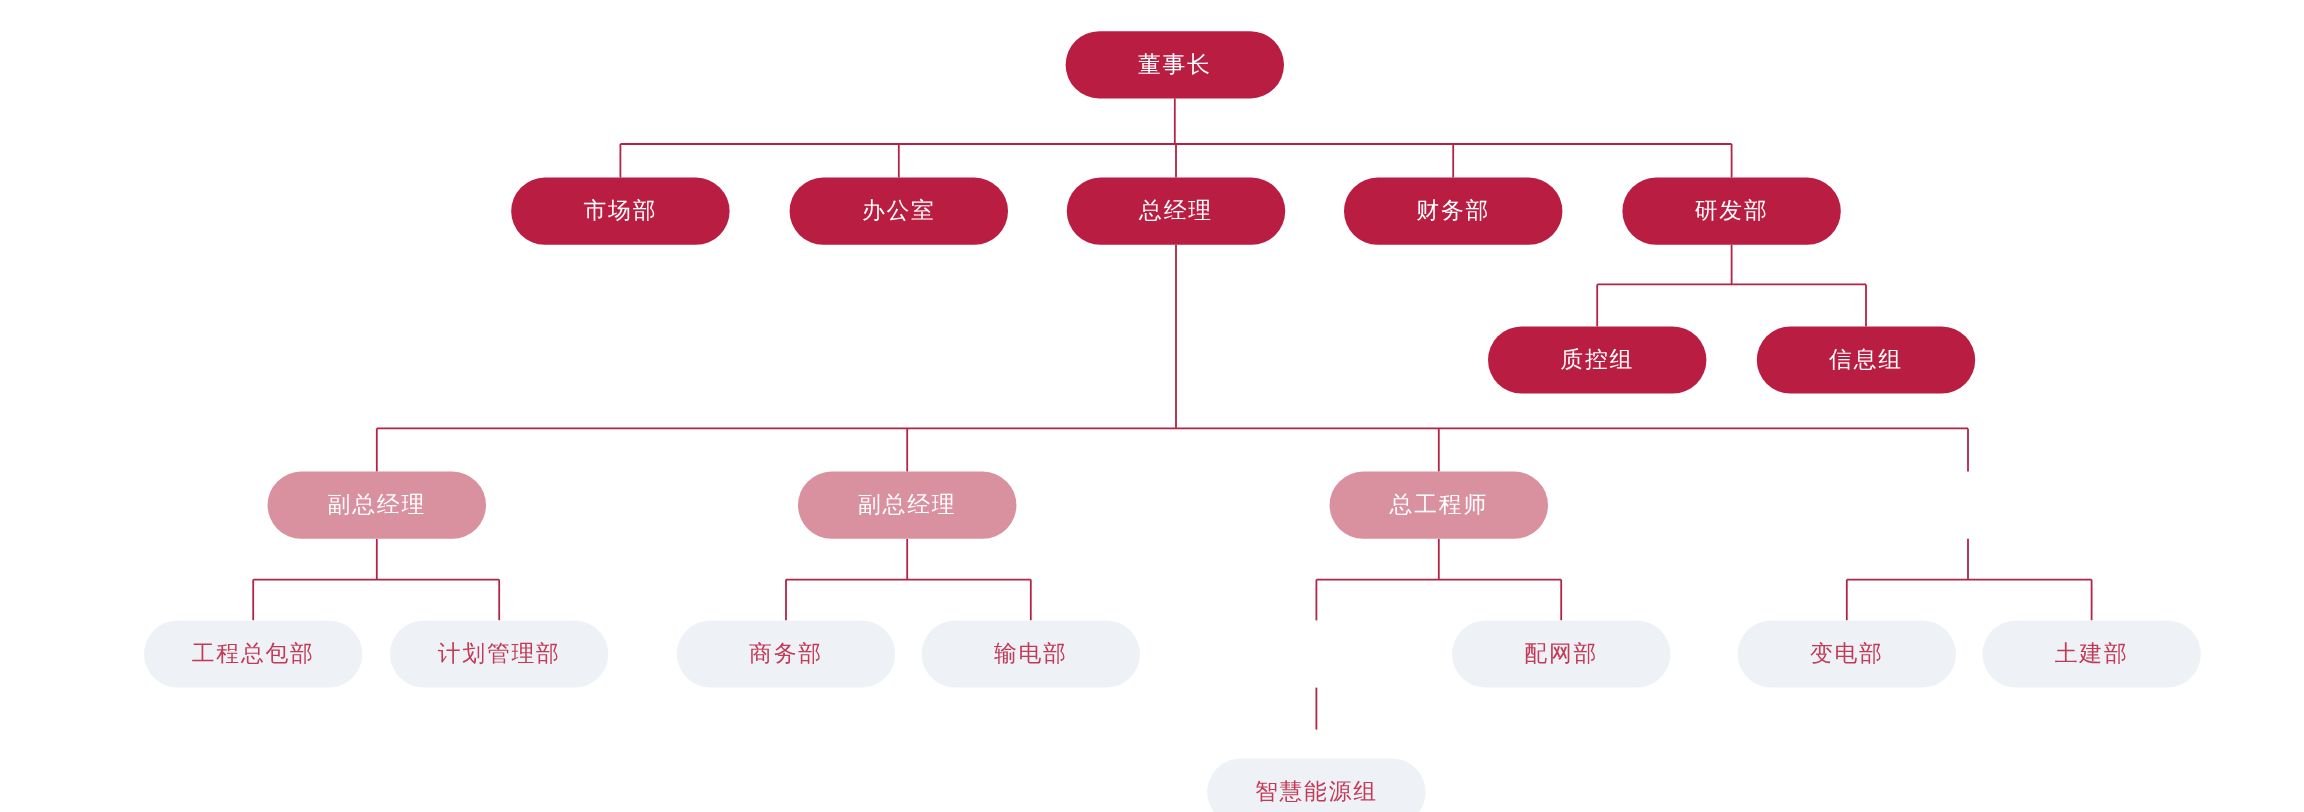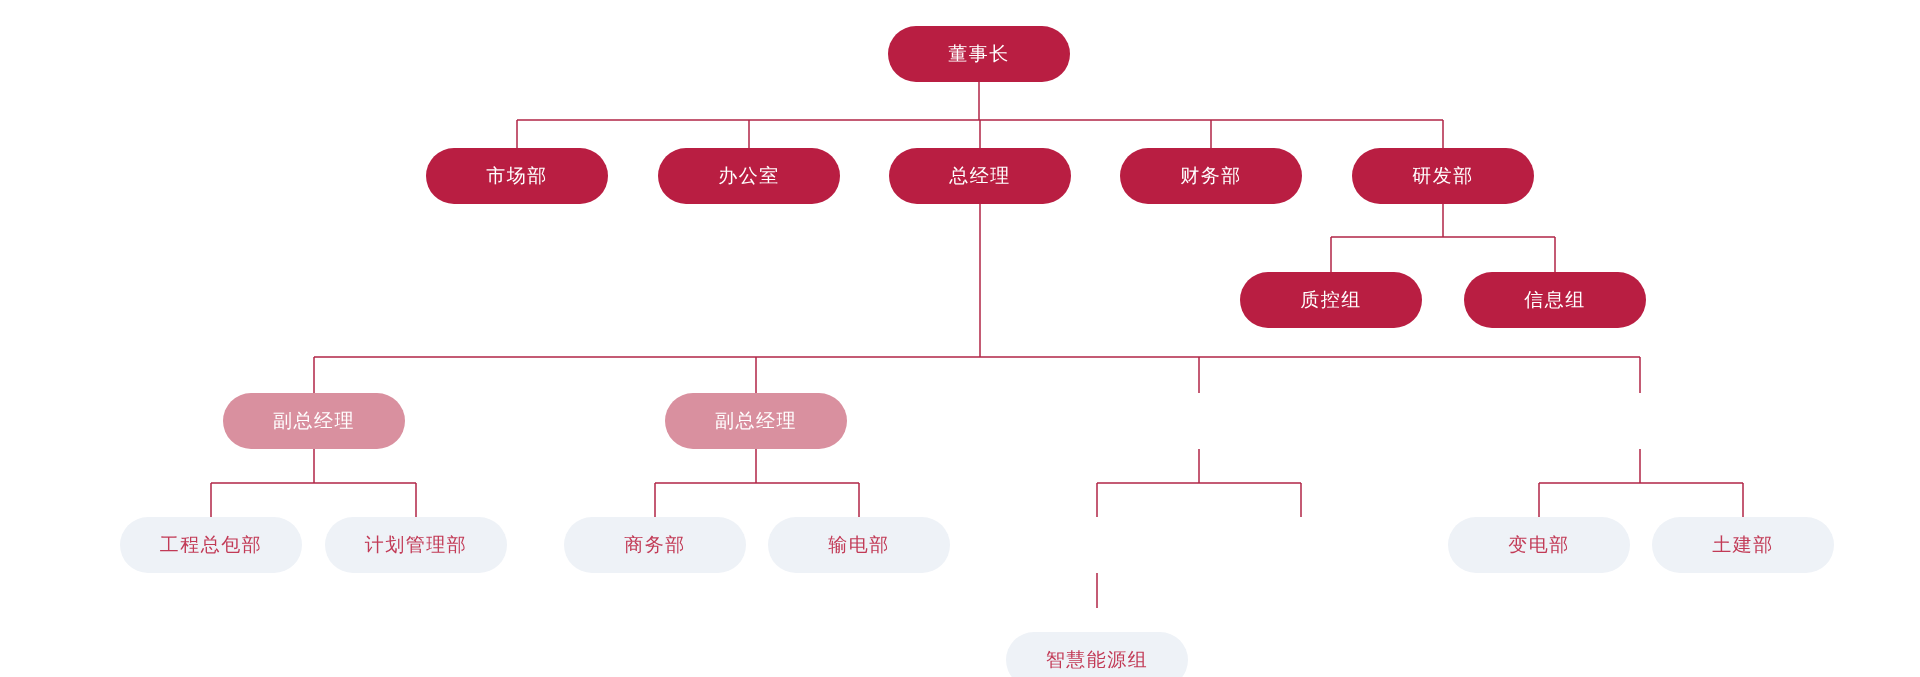--- a/index.html
+++ b/index.html
@@ -114,31 +114,37 @@
       </div>
       <div class="node dark" style="left: 1464px; top: 272px;">
         <span>信息组</span>
       </div>
       <div class="node pink" style="left: 223px; top: 393px;">
         <span>副总经理</span>
       </div>
       <div class="node pink" style="left: 665px; top: 393px;">
         <span>副总经理</span>
       </div>
+      <div class="node pink" style="left: 1108px; top: 393px;">
+        <span>总工程师</span>
+      </div>
       <div class="node light" style="left: 120px; top: 517px;">
         <span>工程总包部</span>
       </div>
       <div class="node light" style="left: 325px; top: 517px;">
         <span>计划管理部</span>
       </div>
       <div class="node light" style="left: 564px; top: 517px;">
         <span>商务部</span>
       </div>
       <div class="node light" style="left: 768px; top: 517px;">
         <span>输电部</span>
+      </div>
+      <div class="node light" style="left: 1210px; top: 517px;">
+        <span>配网部</span>
       </div>
       <div class="node light" style="left: 1448px; top: 517px;">
         <span>变电部</span>
       </div>
       <div class="node light" style="left: 1652px; top: 517px;">
         <span>土建部</span>
       </div>
       <div class="node light" style="left: 1006px; top: 608px; margin-top: 24px;">
         <span>智慧能源组</span>
       </div>

